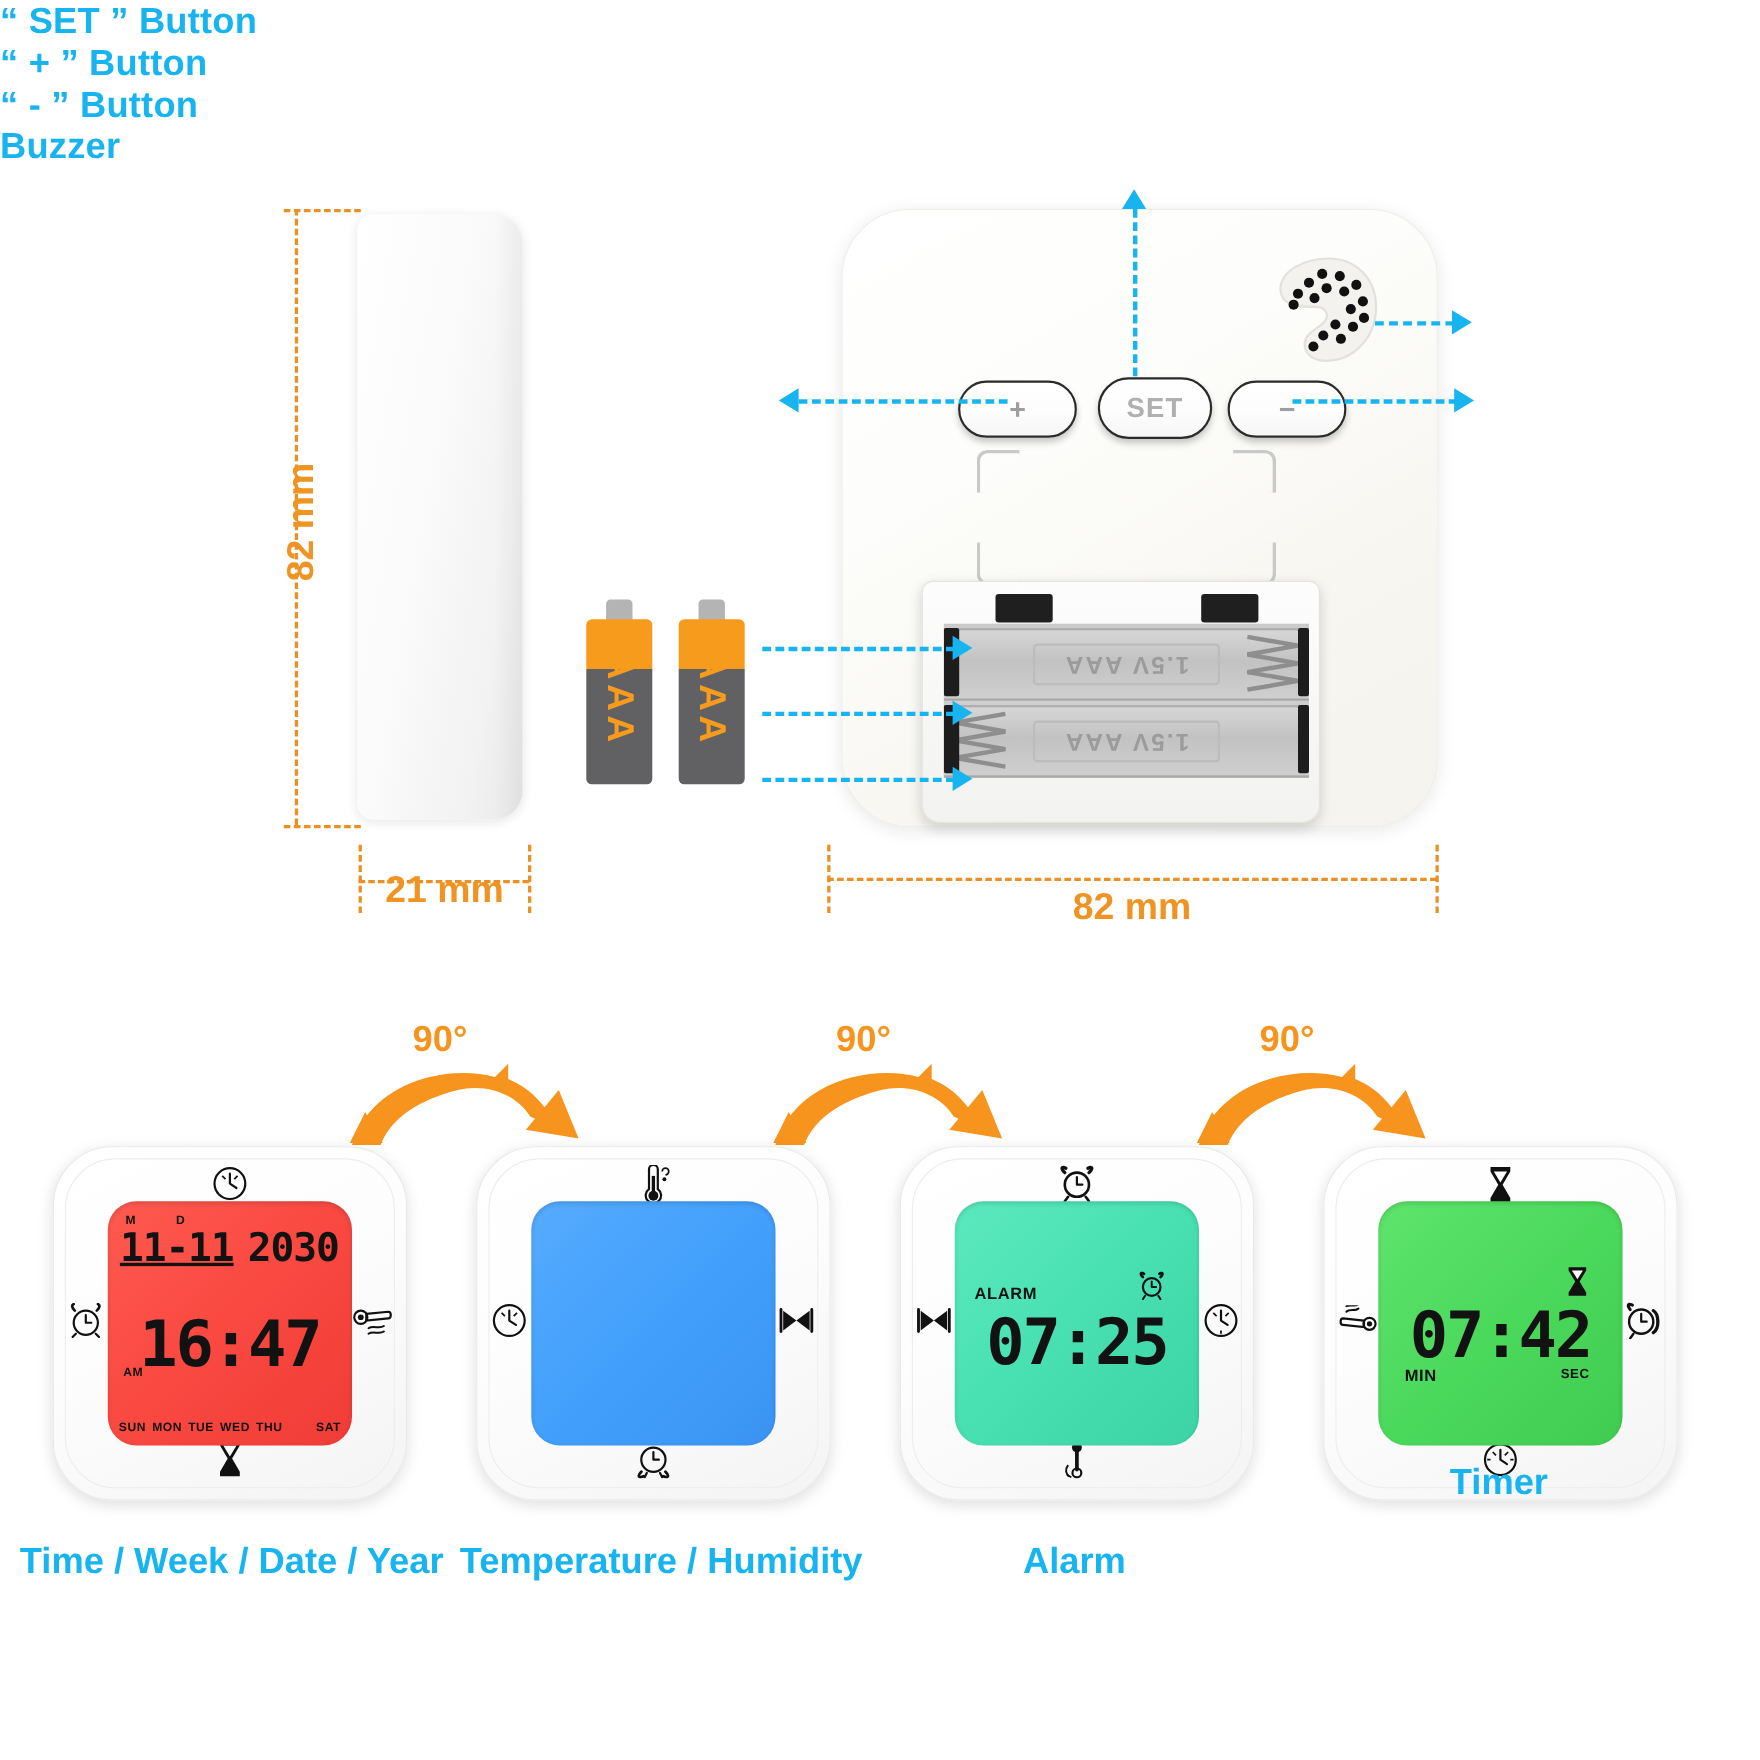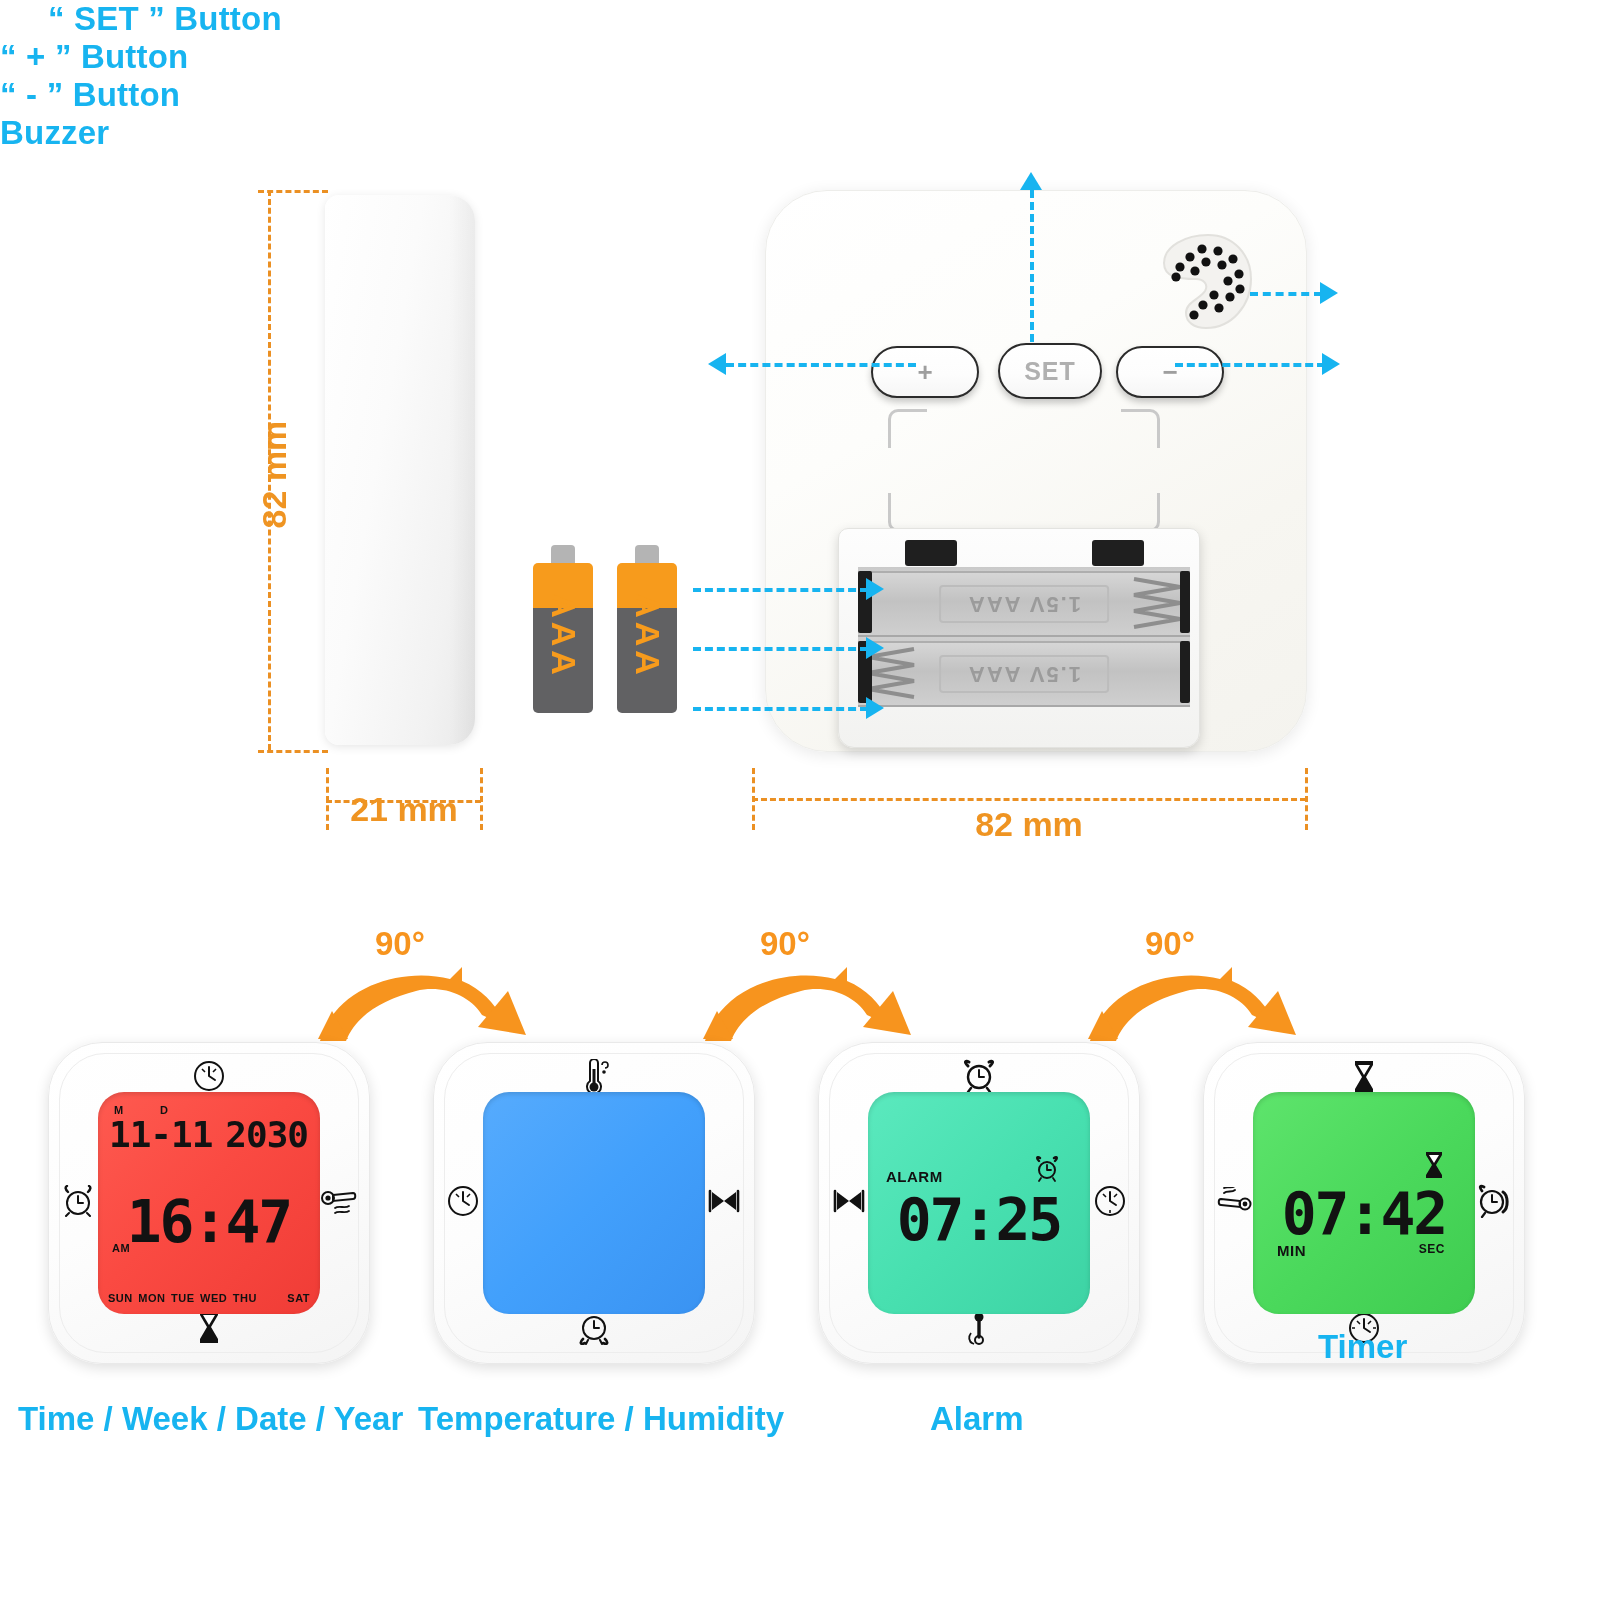--- a/index.html
+++ b/index.html
@@ -288,21 +288,21 @@
   <div class="lead-h" style="left:693px;top:647px;width:175px;"></div>
   <div class="arrow-r" style="left:866px;top:637px;"></div>
   <div class="lead-h" style="left:693px;top:707px;width:175px;"></div>
   <div class="arrow-r" style="left:866px;top:697px;"></div>
 
   <div class="dim-tick-v abs" style="left:752px;top:768px;height:62px;"></div>
   <div class="dim-tick-v abs" style="left:1305px;top:768px;height:62px;"></div>
   <div class="dim-line-h abs" style="left:752px;top:798px;width:554px;"></div>
   <div class="dim-label" style="left:752px;top:805px;width:554px;text-align:center;">82 mm</div>
 
-  <div class="callout" style="left:930px;top:116px;margin-left:48px;">“ SET ” Button</div>
+  <div class="callout" style="left:930px;top:116px;">“ SET ” Button</div>
   <div class="lead-v" style="left:1030px;top:190px;height:152px;"></div>
   <div class="arrow-u" style="left:1020px;top:172px;"></div>
 
   <div class="callout" style="left:526px;top:345px;">“ + ” Button</div>
   <div class="lead-h" style="left:726px;top:363px;width:190px;"></div>
   <div class="arrow-l" style="left:708px;top:353px;"></div>
 
   <div class="callout" style="left:1360px;top:345px;">“ - ” Button</div>
   <div class="lead-h" style="left:1175px;top:363px;width:150px;"></div>
   <div class="arrow-r" style="left:1322px;top:353px;"></div>
@@ -365,21 +365,21 @@
           <path d="M7 6 L19 6 L13 16 Z" fill="#fff"></path>
         </svg>
     </div>
 
     <div class="screen" style="background:linear-gradient(135deg,#FE5A50 0%,#FA4A42 45%,#F03C36 100%);">
       <div class="lcd">
 
         <div class="tiny-lbl abs" style="left:16px;top:12px;">M</div>
         <div class="tiny-lbl abs" style="left:62px;top:12px;">D</div>
 
-        <div class="seg abs" style="left:11px;top:22px;font-size:36px;letter-spacing:-1px;">11-11</div>
+        <div class="seg abs" style="left:11px;top:22px;font-size:36px;letter-spacing:-1px;text-decoration:underline;">11-11</div>
 
         <div class="seg abs" style="right:12px;top:22px;font-size:36px;letter-spacing:-1px;">2030</div>
 
         <div class="seg abs" style="left:50%;top:96px;transform:translateX(-50%);font-size:58px;letter-spacing:-2px;">16:47</div>
 
         <div class="tiny-lbl abs" style="left:14px;top:150px;">AM</div>
 
         <div class="abs" style="left:10px;right:10px;bottom:10px;display:flex;justify-content:space-between;">
           <span class="tiny-lbl">SUN</span>
           <span class="tiny-lbl">MON</span>

